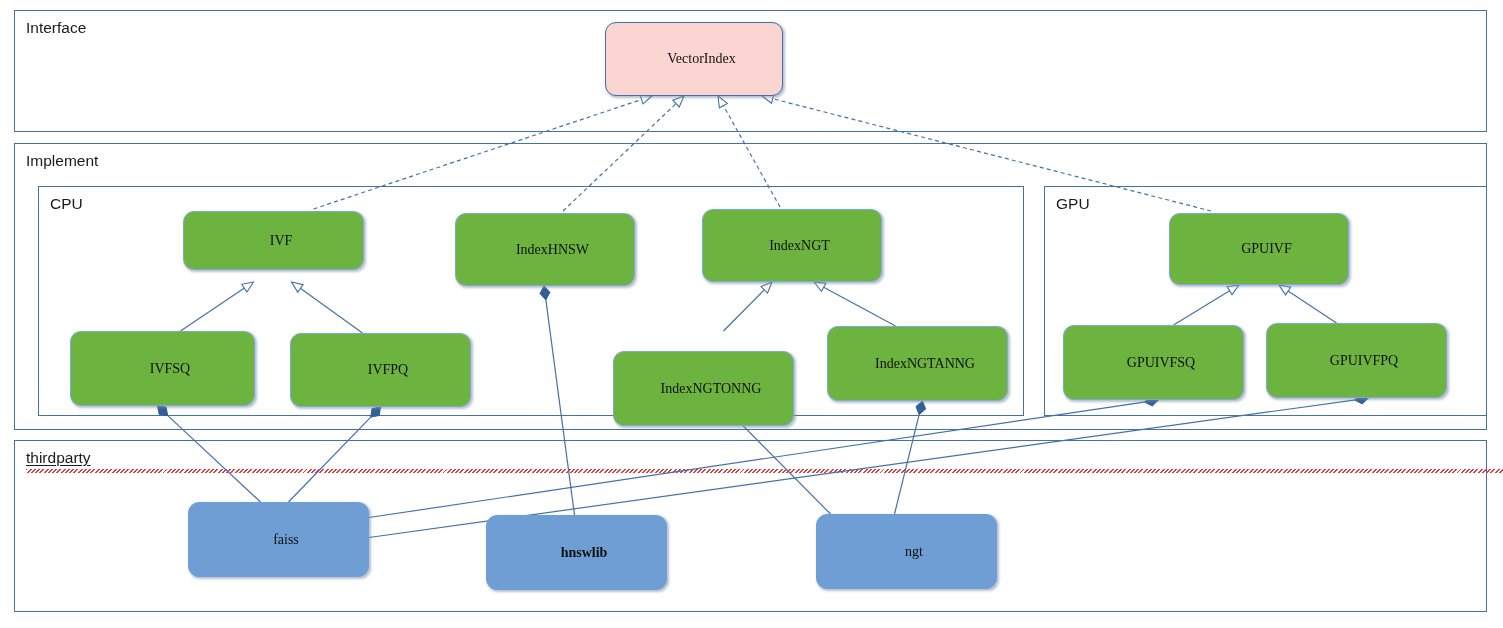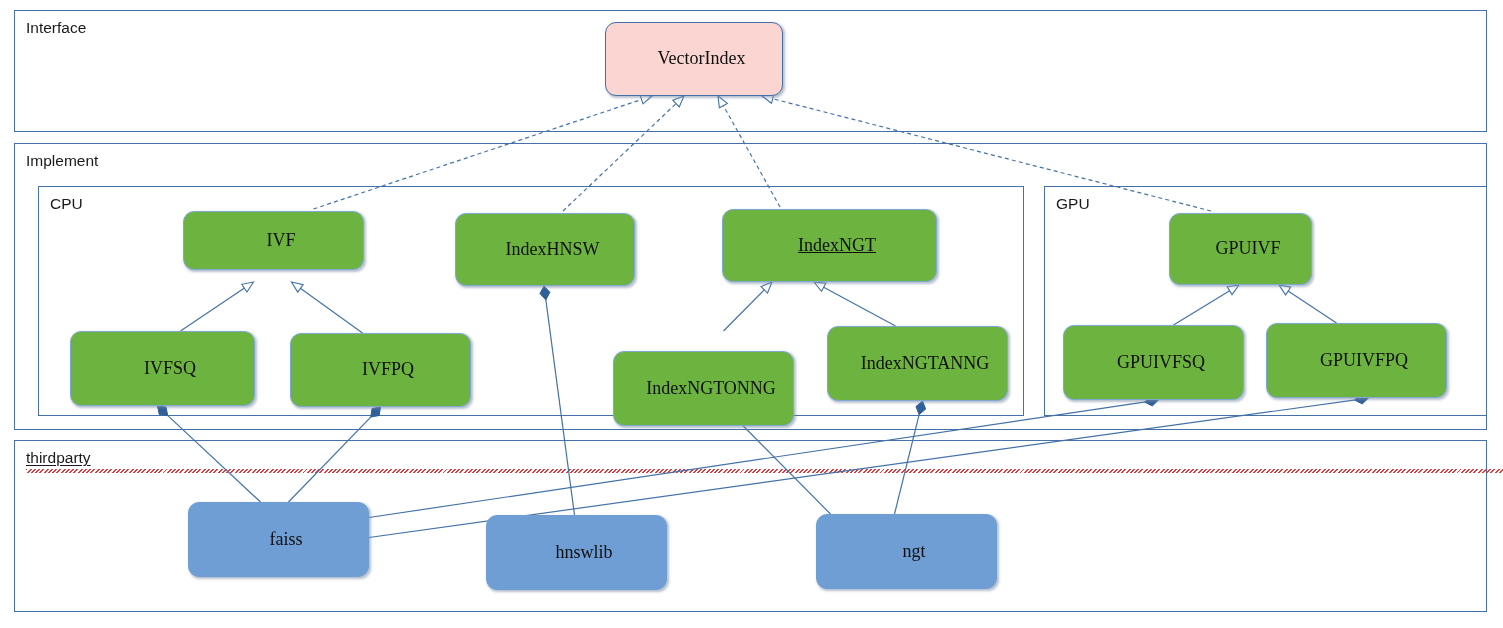--- a/index.html
+++ b/index.html
@@ -52,21 +52,21 @@
   }
   
   .node {
     position: absolute;
     box-sizing: border-box;
     border-radius: 11px;
     display: flex;
     align-items: center;
     justify-content: center;
     font-family: "Liberation Serif", serif;
-    font-size: 18px;
+    font-size: 14px;
     color: #101010;
     text-align: center;
     line-height: 1.1;
     box-shadow: 1.5px 1.5px 2.5px rgba(120,140,165,.55);
     padding-left: 15px;
   }
   .node.iface {
     background: #fbd5d2;
     border: 1.2px solid #4472a8;
   }
@@ -162,25 +162,25 @@
       <polygon points="544.00,286.00 549.88,292.28 545.85,299.88 539.97,293.60" class="filled-diamond"></polygon>
       <line x1="830.50" y1="514.00" x2="732.65" y2="415.24" class="solid"></line>
       <polygon points="723.50,406.00 731.98,407.45 733.35,415.95 724.87,414.49" class="filled-diamond"></polygon>
       <line x1="894.50" y1="514.00" x2="919.37" y2="413.62" class="solid"></line>
       <polygon points="922.50,401.00 925.67,409.00 919.13,414.59 915.96,406.59" class="filled-diamond"></polygon>
     </svg>
 
   <div class="node iface" id="n-vectorindex" style="left: 605px; top: 22px; width: 178px; height: 74px;">VectorIndex</div>
   <div class="node impl" id="n-ivf" style="left: 183px; top: 211px; width: 181px; height: 59px;">IVF</div>
   <div class="node impl" id="n-indexhnsw" style="left: 455px; top: 213px; width: 180px; height: 73px;">IndexHNSW</div>
-  <div class="node impl" id="n-indexngt" style="left: 722px; top: 209px; width: 215px; height: 73px; text-decoration: underline;">IndexNGT</div>
-  <div class="node impl" id="n-gpuivf" style="left: 1169px; top: 213px; width: 143px; height: 72px;">GPUIVF</div>
+  <div class="node impl" id="n-indexngt" style="left: 702px; top: 209px; width: 180px; height: 73px;">IndexNGT</div>
+  <div class="node impl" id="n-gpuivf" style="left: 1169px; top: 213px; width: 180px; height: 72px;">GPUIVF</div>
   <div class="node impl" id="n-ivfpq" style="left: 290px; top: 333px; width: 181px; height: 74px;">IVFPQ</div>
   <div class="node impl" id="n-ivfsq" style="left: 70px; top: 331px; width: 185px; height: 75px;">IVFSQ</div>
   <div class="node impl" id="n-indexngtonng" style="left: 613px; top: 331px; width: 181px; height: 75px; margin-top: 20px;">IndexNGTONNG</div>
   <div class="node impl" id="n-indexngtanng" style="left: 827px; top: 326px; width: 181px; height: 75px;">IndexNGTANNG</div>
   <div class="node impl" id="n-gpuivfsq" style="left: 1063px; top: 325px; width: 181px; height: 75px;">GPUIVFSQ</div>
   <div class="node impl" id="n-gpuivfpq" style="left: 1266px; top: 323px; width: 181px; height: 75px;">GPUIVFPQ</div>
   <div class="node thirdparty" id="n-faiss" style="left: 188px; top: 502px; width: 181px; height: 75px;">faiss</div>
-  <div class="node thirdparty" id="n-hnswlib" style="left: 486px; top: 515px; width: 181px; height: 75px;">hnswlib</div>
+  <div class="node thirdparty" id="n-hnswlib" style="left: 486px; top: 515px; width: 181px; height: 75px; font-weight: bold;">hnswlib</div>
   <div class="node thirdparty" id="n-ngt" style="left: 816px; top: 514px; width: 181px; height: 75px;">ngt</div>
 
 </div>
 
 </body></html>

